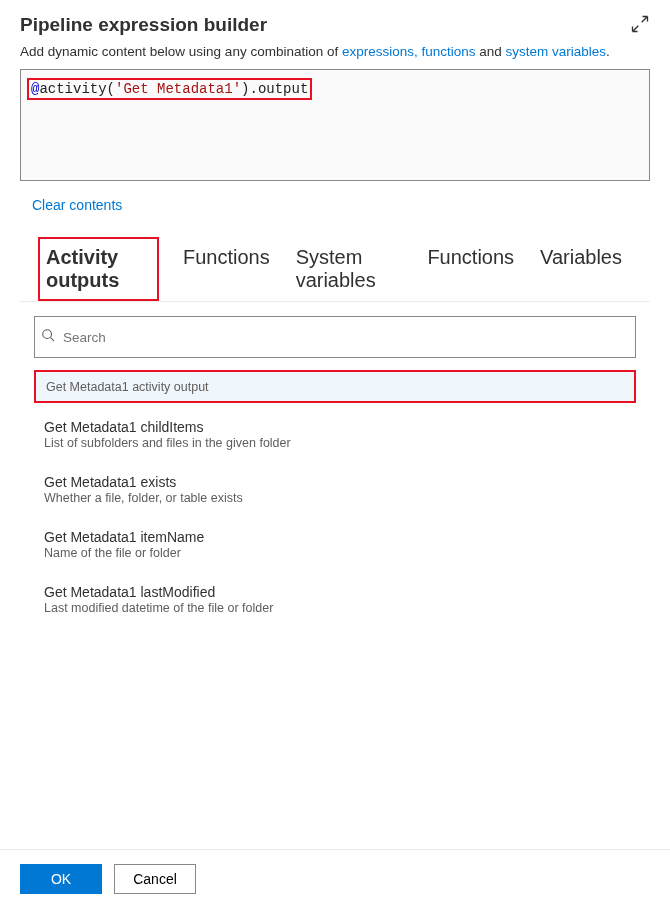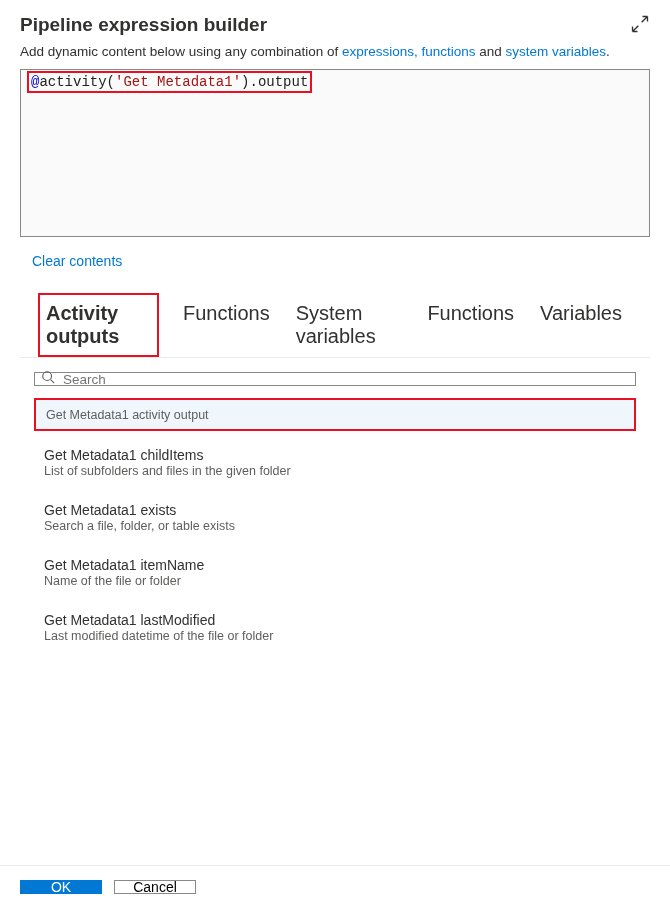--- a/index.html
+++ b/index.html
@@ -26,26 +26,26 @@
   .expand-icon svg { width: 20px; height: 20px; stroke: #323130; }
   .subtitle {
     padding: 2px 20px 10px 20px;
     font-size: 13.5px;
     color: #323130;
   }
   .subtitle a { color: #0078d4; text-decoration: none; cursor: pointer; }
   .editor-wrap { padding: 0 20px; }
   .editor {
     width: 100%;
-    height: 168px;
+    height: 112px;
     border: 1px solid #8a8886;
     background: #fafafa;
     font-family: Consolas, "Courier New", monospace;
     font-size: 14px;
-    padding: 1px 6px;
+    padding: 8px 6px;
     resize: both;
     position: relative;
   }
   .editor-box {
     border: 2px solid #e81123;
     display: inline-block;
     padding: 0 2px;
     line-height: 18px;
   }
   .tok-at { color: #0000cc; }
@@ -80,21 +80,21 @@
   .tab-hl {
     border: 2px solid #e81123;
     padding: 7px 6px;
     margin-left: -8px;
   }
   .search-wrap { padding: 14px 34px 8px 34px; }
   .search {
     display: flex;
     align-items: center;
     border: 1px solid #8a8886;
-    height: 14px;
+    height: 42px;
     padding: 0 6px;
     gap: 6px;
   }
   .search svg { width: 14px; height: 14px; stroke: #605e5c; }
   .search input {
     border: none;
     outline: none;
     flex: 1;
     font-size: 13.5px;
     color: #323130;
@@ -118,21 +118,21 @@
     bottom: 0;
     left: 0;
     right: 0;
     border-top: 1px solid #edebe9;
     padding: 14px 20px;
     display: flex;
     gap: 12px;
   }
   .btn {
     min-width: 82px;
-    height: 14px;
+    height: 30px;
     font-size: 14px;
     border: 1px solid #8a8886;
     background: #fff;
     cursor: pointer;
     display: inline-flex;
     align-items: center;
     justify-content: center;
   }
   .btn-primary {
     background: #0078d4;
@@ -194,21 +194,21 @@
 <div class="list">
   <div class="item item-hl">
     <div class="item-desc">Get Metadata1 activity output</div>
   </div>
   <div class="item">
     <div class="item-title">Get Metadata1 childItems</div>
     <div class="item-desc">List of subfolders and files in the given folder</div>
   </div>
   <div class="item">
     <div class="item-title">Get Metadata1 exists</div>
-    <div class="item-desc">Search a file, folder, or table exists</div>
+    <div class="item-desc">Whether a file, folder, or table exists</div>
   </div>
   <div class="item">
     <div class="item-title">Get Metadata1 itemName</div>
     <div class="item-desc">Name of the file or folder</div>
   </div>
   <div class="item">
     <div class="item-title">Get Metadata1 lastModified</div>
     <div class="item-desc">Last modified datetime of the file or folder</div>
   </div>
 </div>

